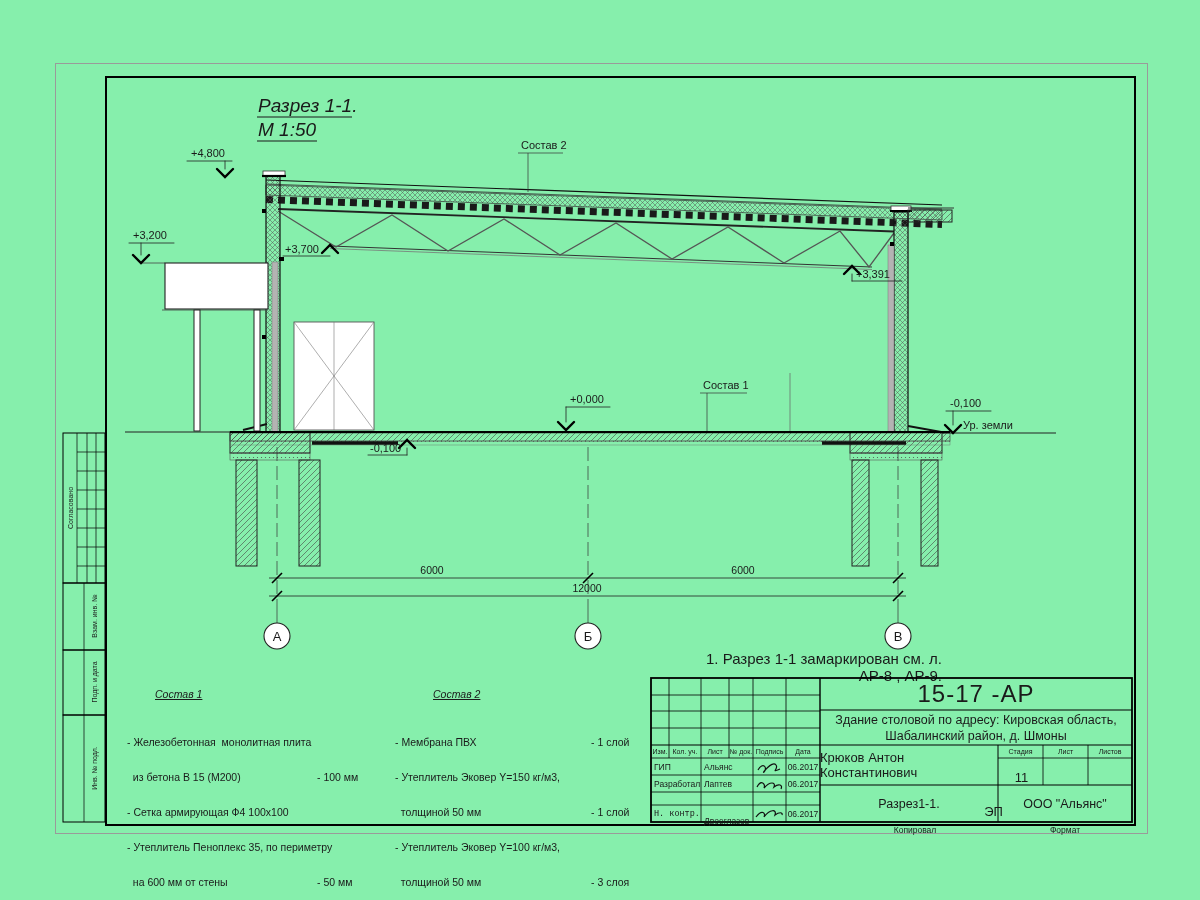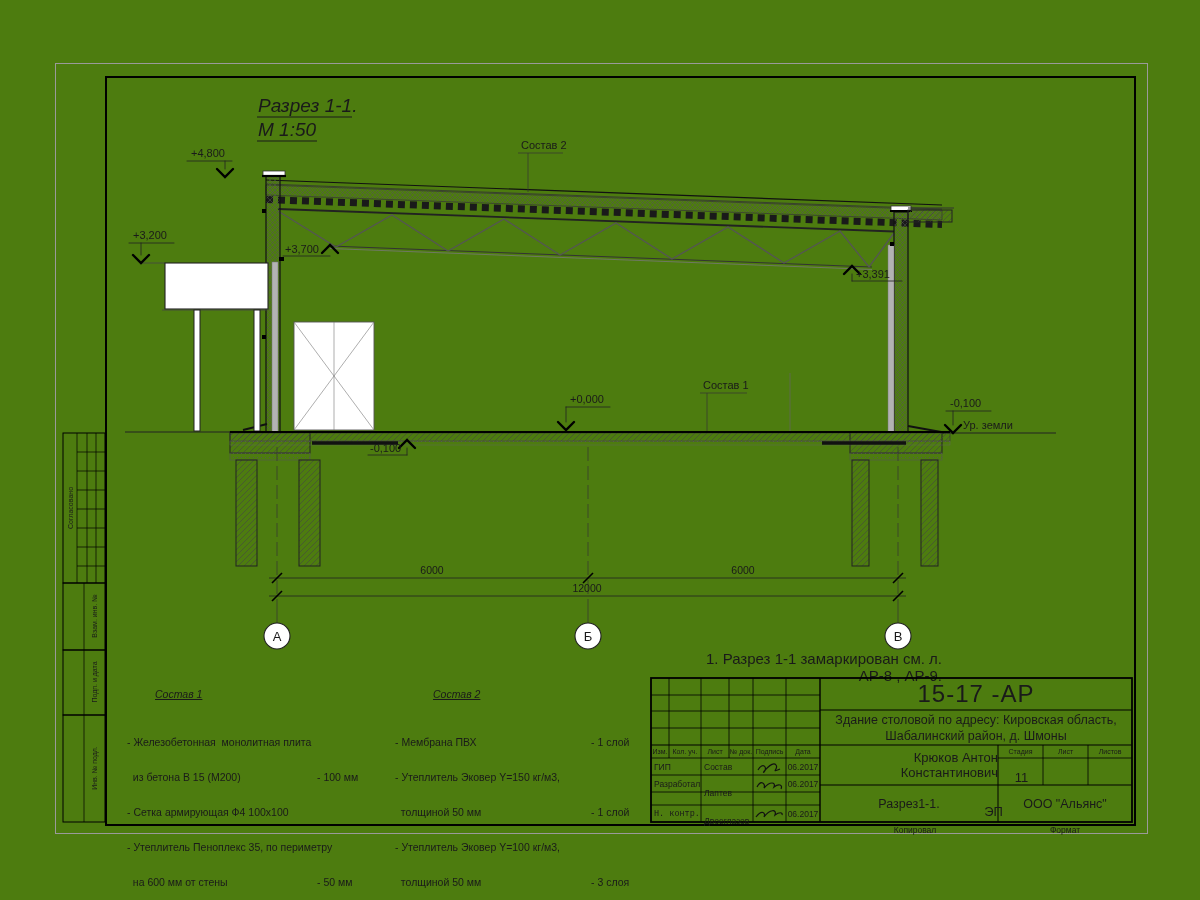--- a/index.html
+++ b/index.html
@@ -1,33 +1,33 @@
 <!DOCTYPE html>
 <html><head>
 <meta charset="utf-8">
 <style>
   html,body{margin:0;padding:0;background:#fff;width:1200px;height:900px;
     font-family:"Liberation Sans", sans-serif;color:#1a1a1a;}
-  #sheet{position:relative;width:1200px;height:900px;overflow:hidden;background:#4d7c0f;}
+  #sheet{position:relative;width:1200px;height:900px;overflow:hidden;background:#86efac;}
   .paper-outer{position:absolute;left:55px;top:63px;width:1091px;height:769px;border:1px solid #9a9a9a;}
   .frame-inner{position:absolute;left:105px;top:76px;width:1027px;height:746px;border:2px solid #000;}
   svg{position:absolute;left:0;top:0;}
   text{font-family:"Liberation Sans", sans-serif;fill:#1a1a1a;}
   .t11{font-size:11px;}
   .t10{font-size:10.5px;}
   .title-it{font-size:19px;font-style:italic;}
   .axis-letter{font-size:13px;}
   
   .legend{position:absolute;font-size:10.5px;line-height:11.7px;white-space:pre;}
   .legend .lg-title{font-style:italic;text-decoration:underline;margin-bottom:12px;}
   .lg-row{display:flex;}
   .lg-row .lt{display:inline-block;}
   .note{position:absolute;font-size:15px;}
   
-  .tb-text{position:absolute;display:flex;align-items:center;justify-content:center;text-align:right;}
+  .tb-text{position:absolute;display:flex;align-items:center;justify-content:center;text-align:left;}
   .tb-left{justify-content:flex-start;text-align:left;}
   .f7{font-size:7px;}
   .f8{font-size:8.5px;}
   .f12{font-size:12.5px;}
   .f13{font-size:13px;}
   .f24{font-size:24px;letter-spacing:1px;}
   .vlabel{position:absolute;font-size:7px;white-space:nowrap;transform:translate(-50%,-50%) rotate(-90deg);}
 </style>
 </head>
 <body>
@@ -301,25 +301,25 @@
   <div class="tb-text f12" style="left:820px;top:728px;width:312px;height:16px;">Шабалинский район, д. Шмоны</div>
 
   <div class="tb-text f7" style="left:651px;top:745px;width:18px;height:13px;">Изм.</div>
   <div class="tb-text f7" style="left:669px;top:745px;width:32px;height:13px;">Кол. уч.</div>
   <div class="tb-text f7" style="left:701px;top:745px;width:28px;height:13px;">Лист</div>
   <div class="tb-text f7" style="left:729px;top:745px;width:24px;height:13px;">№ док.</div>
   <div class="tb-text f7" style="left:753px;top:745px;width:33px;height:13px;">Подпись</div>
   <div class="tb-text f7" style="left:786px;top:745px;width:34px;height:13px;">Дата</div>
 
   <div class="tb-text tb-left f8" style="left:654px;top:758px;width:46px;height:17px;">ГИП</div>
-  <div class="tb-text tb-left f8" style="left:704px;top:758px;width:48px;height:17px;">Состав</div>
+  <div class="tb-text tb-left f8" style="left:704px;top:758px;width:48px;height:17px;">Альянс</div>
   <div class="tb-text f8" style="left:786px;top:758px;width:34px;height:17px;">06.2017</div>
 
   <div class="tb-text tb-left f8" style="left:654px;top:775px;width:46px;height:17px;">Разработал</div>
-  <div class="tb-text tb-left f8" style="left:704px;top:775px;width:48px;height:17px;margin-top:9px;">Лаптев</div>
+  <div class="tb-text tb-left f8" style="left:704px;top:775px;width:48px;height:17px;">Лаптев</div>
   <div class="tb-text f8" style="left:786px;top:775px;width:34px;height:17px;">06.2017</div>
 
   <div class="tb-text tb-left f8" style="left:654px;top:805px;width:46px;height:17px;font-family:Liberation Mono, monospace;">Н. контр.</div>
   <div class="tb-text tb-left f8" style="left:704px;top:805px;width:48px;height:31px;">Двоеглазов</div>
   <div class="tb-text f8" style="left:786px;top:805px;width:34px;height:17px;">06.2017</div>
 
   <div class="tb-text f7" style="left:998px;top:745px;width:45px;height:13px;">Стадия</div>
   <div class="tb-text f7" style="left:1043px;top:745px;width:45px;height:13px;">Лист</div>
   <div class="tb-text f7" style="left:1088px;top:745px;width:44px;height:13px;">Листов</div>
   <div class="tb-text f13" style="left:971px;top:758px;width:45px;height:27px;margin-top:40px;">ЭП</div>

